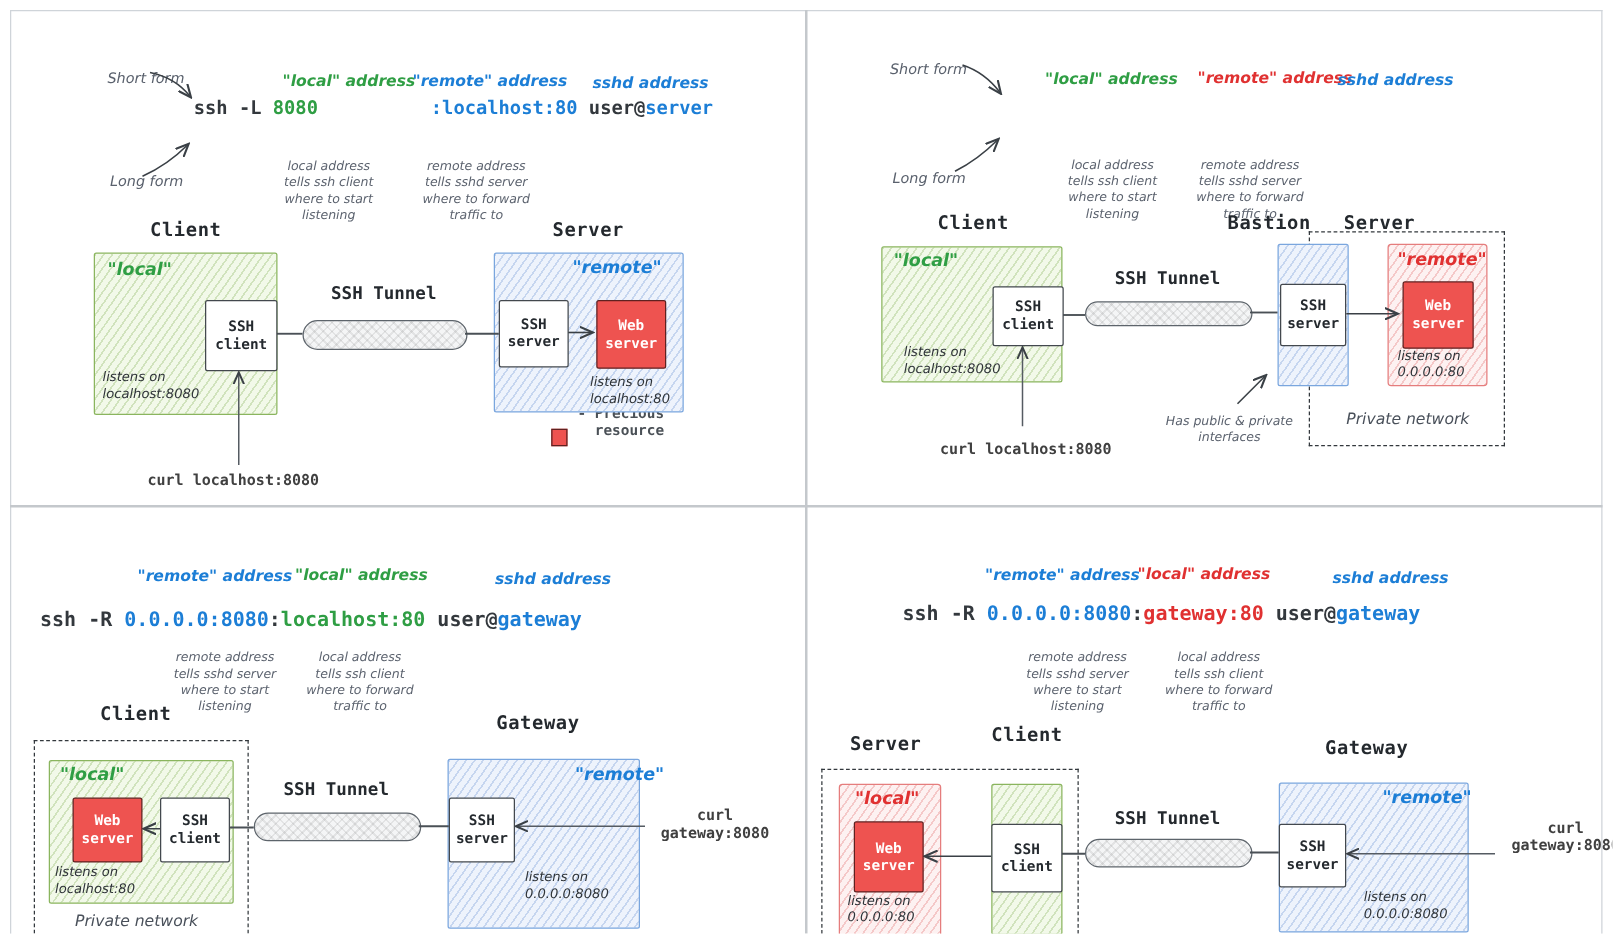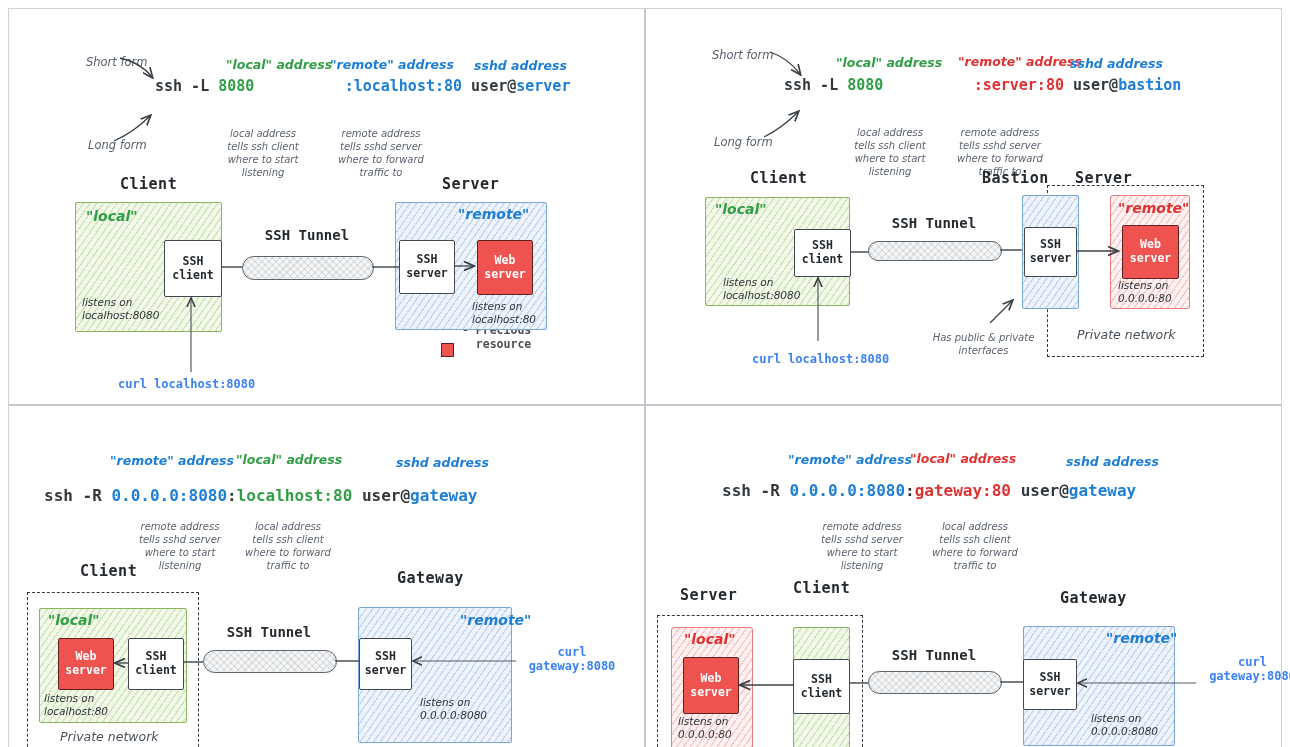--- a/index.html
+++ b/index.html
@@ -29,21 +29,21 @@
   .hx-b{background-color:#eef3fc;background-image:repeating-linear-gradient(125deg,rgba(105,145,210,.30) 0 1.3px,transparent 1.3px 5.5px);border:1.5px solid #7aa6de;border-radius:2px;}
   .hx-r{background-color:#fdf1f1;background-image:repeating-linear-gradient(125deg,rgba(225,105,105,.30) 0 1.3px,transparent 1.3px 5.5px);border:1.5px solid #e57d7d;border-radius:3px;}
   .wbox{background:#fff;border:1.6px solid #43484e;border-radius:2px;display:flex;align-items:center;justify-content:center;
         text-align:center;white-space:pre;font-family:"DejaVu Sans Mono",monospace;font-weight:bold;font-size:11.5px;color:#24292e;line-height:1.2;}
   .rsolid{background:#ee5350;border:1.6px solid #5f2120;color:#fff;}
   .tunnel{border:1.6px solid #5d646b;border-radius:12px;background-color:#f4f5f6;
           background-image:repeating-linear-gradient(45deg,rgba(70,70,70,.10) 0 1.5px,transparent 1.5px 5px),
                            repeating-linear-gradient(-45deg,rgba(70,70,70,.10) 0 1.5px,transparent 1.5px 5px);}
   .tunnel-label{font-family:"DejaVu Sans Mono",monospace;font-weight:bold;font-size:14px;color:#24292e;text-align:center;}
   .dash{border:1.7px dashed #33383d;}
-  .curl{font-family:"DejaVu Sans Mono",monospace;font-weight:bold;font-size:12px;color:#3b82f6;white-space:pre;line-height:1.18;}
+  .curl{font-family:"DejaVu Sans Mono",monospace;font-weight:bold;font-size:12px;color:#404040;white-space:pre;line-height:1.18;}
   .private{font-size:12.5px;color:#49505a;}
   .lsq{background:#ee5350;border:1.5px solid #5f2120;}
   .legend-txt{font-family:"DejaVu Sans Mono",monospace;font-weight:bold;font-size:11.5px;color:#4a5056;white-space:pre;line-height:1.25;}
   svg.overlay{position:absolute;left:0;top:0;z-index:6;pointer-events:none;}
   .z{z-index:4;} .zt{z-index:7;}
 </style>
 </head>
 <body>
 
 <div id="canvas">
@@ -86,21 +86,20 @@
 localhost:80</div>
   <div class="abs curl" style="left:118px;top:377px">curl localhost:8080</div>
   <div class="abs lsq" style="left:441px;top:343px;width:11px;height:12px"></div>
   <div class="abs legend-txt" style="left:462px;top:323px">- Precious
   resource</div>
 
   <div class="abs hand note" style="left:712px;top:48px">Short form</div>
   <div class="abs hand collabel lab-g" style="left:836px;top:55px">"local" address</div>
   <div class="abs hand collabel lab-r" style="left:958px;top:54px">"remote" address</div>
   <div class="abs hand collabel lab-b" style="left:1070px;top:56px">sshd address</div>
-  <div class="abs code" style="left:784px;top:76px"><span class="cd">ssh -L </span><span class="cg">8080</span><span class="cd">          </span><span class="cr">:server:80</span><span class="cd"> user@</span><span class="cb">bastion</span></div>
   <div class="abs hand note" style="left:714px;top:135px">Long form</div>
   <div class="abs hand ann" style="left:830px;top:126px;width:120px">local address
 tells ssh client
 where to start
 listening</div>
   <div class="abs hand ann" style="left:940px;top:126px;width:120px">remote address
 tells sshd server
 where to forward
 traffic to</div>
 
@@ -126,21 +125,21 @@
   <div class="abs hand listens zt" style="left:1118px;top:279px">listens on
 0.0.0.0:80</div>
   <div class="abs hand private" style="left:1077px;top:327px">Private network</div>
   <div class="abs hand ann" style="left:926px;top:331px;width:115px">Has public &amp; private
 interfaces</div>
   <div class="abs curl" style="left:752px;top:352px">curl localhost:8080</div>
 
   <div class="abs hand collabel lab-b" style="left:110px;top:453px">"remote" address</div>
   <div class="abs hand collabel lab-g" style="left:236px;top:452px">"local" address</div>
   <div class="abs hand collabel lab-b" style="left:396px;top:455px">sshd address</div>
-  <div class="abs code code-lg" style="left:44px;top:486px"><span class="cd">ssh -R </span><span class="cb">0.0.0.0:8080</span><span class="cd">:</span><span class="cg">localhost:80</span><span class="cd"> user@</span><span class="cb">gateway</span></div>
+  <div class="abs code code-lg" style="left:32px;top:486px"><span class="cd">ssh -R </span><span class="cb">0.0.0.0:8080</span><span class="cd">:</span><span class="cg">localhost:80</span><span class="cd"> user@</span><span class="cb">gateway</span></div>
   <div class="abs hand ann" style="left:120px;top:520px;width:120px">remote address
 tells sshd server
 where to start
 listening</div>
   <div class="abs hand ann" style="left:228px;top:520px;width:120px">local address
 tells ssh client
 where to forward
 traffic to</div>
 
   <div class="abs heading" style="left:80px;top:562px">Client</div>

